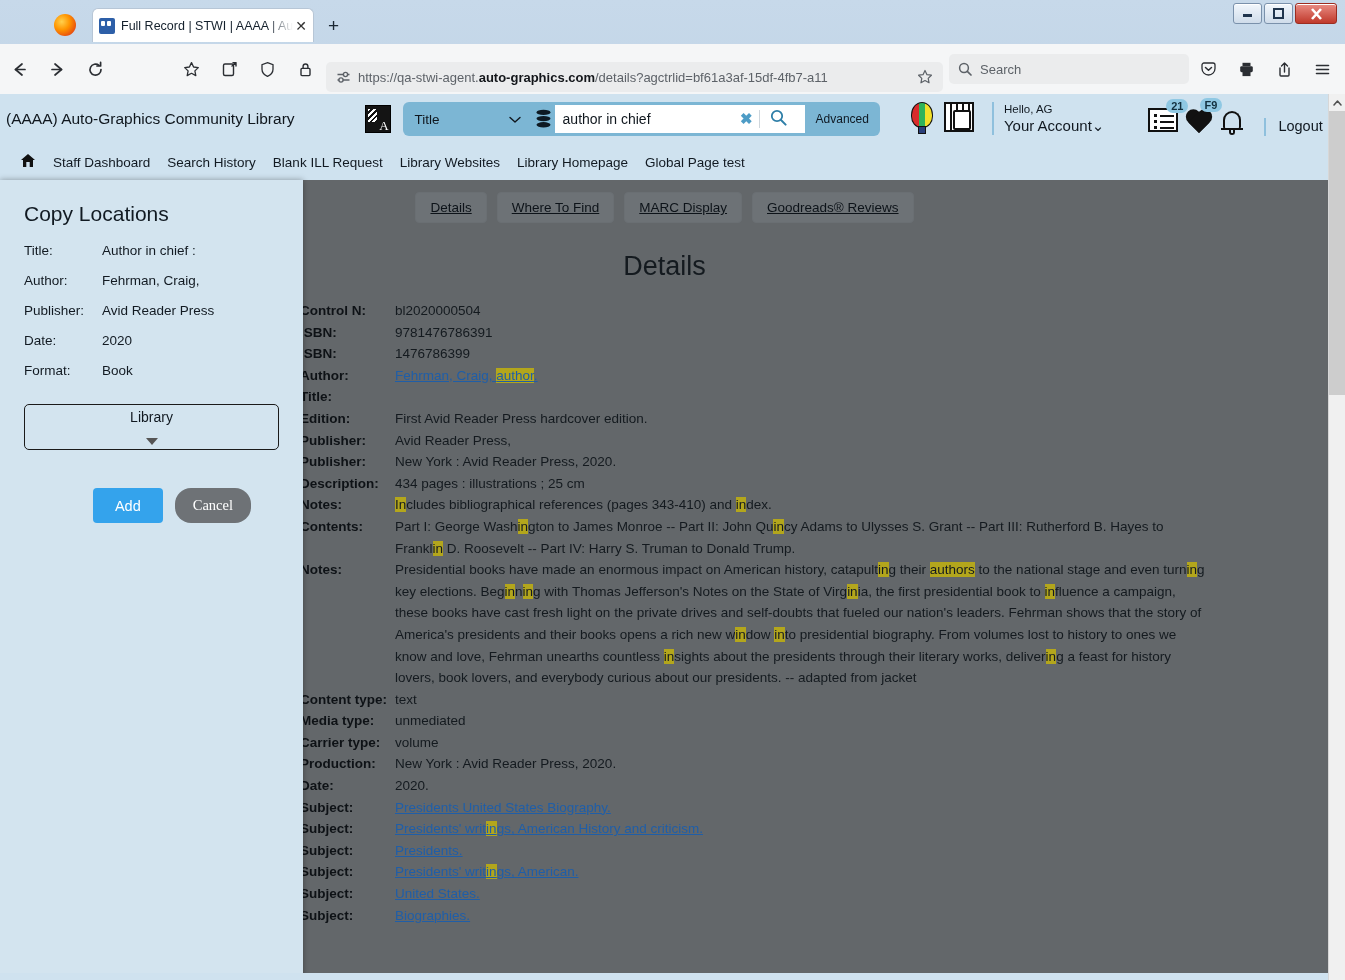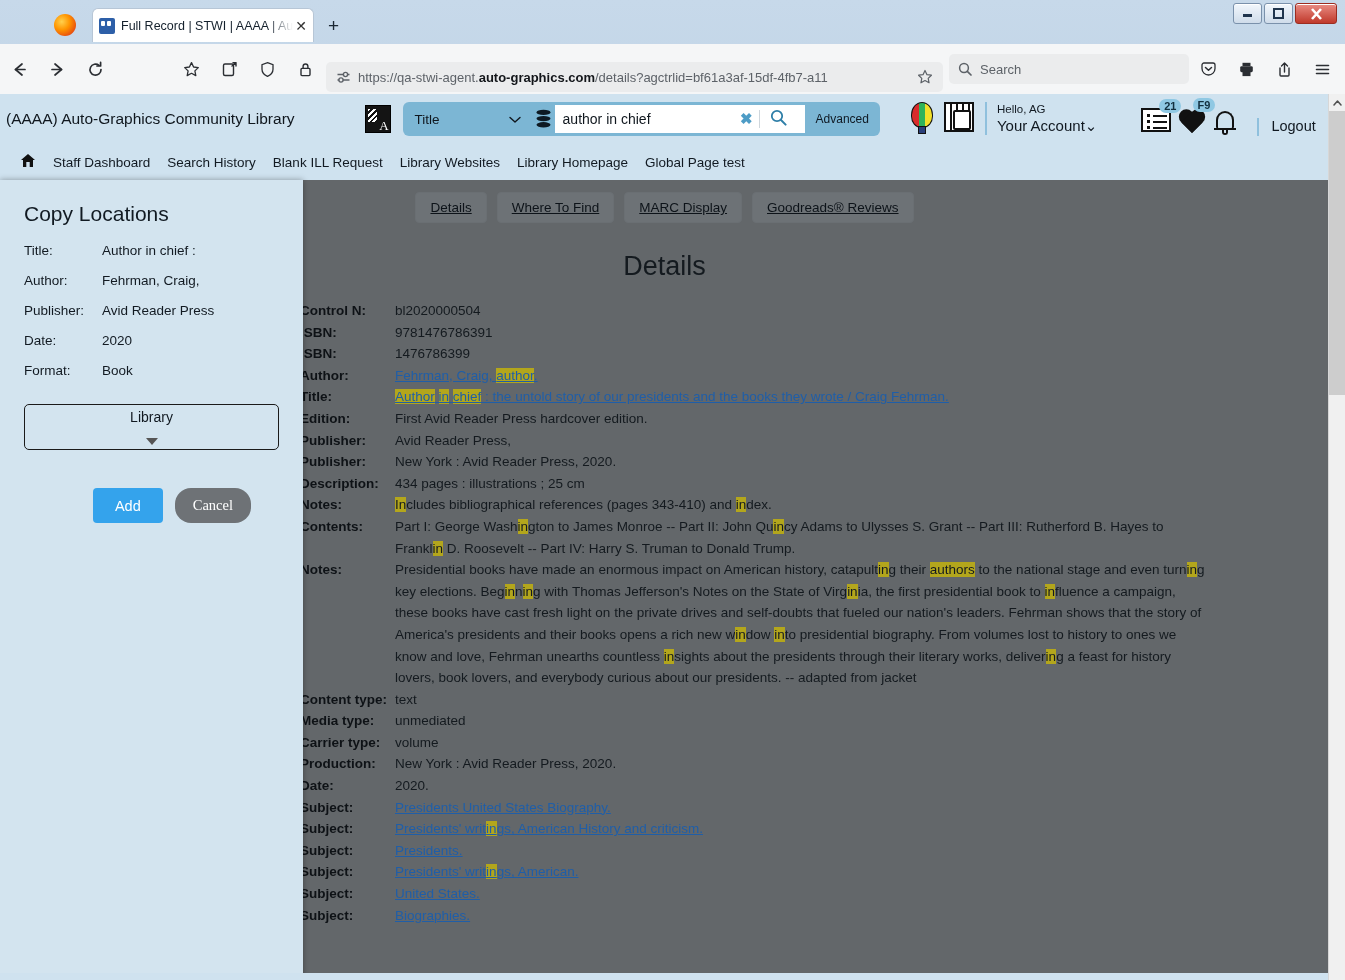--- a/index.html
+++ b/index.html
@@ -88,21 +88,21 @@
   .hdricons{margin-left:28px;display:flex;align-items:flex-start;gap:10px;}
   .balloon{width:26px;height:32px;position:relative;}
   .balloon .bb{position:absolute;left:3px;top:0;width:20px;height:24px;border-radius:50% 50% 45% 45%;
     background:linear-gradient(90deg,#d92b2b 0 33%,#2eb35b 33% 66%,#f2e02a 66% 100%);border:1px solid #111;}
   .balloon .bs{position:absolute;left:10px;top:24px;width:6px;height:6px;background:#2a3f7a;border:1px solid #111;}
   .srchlib{width:30px;height:30px;position:relative;border:2px solid #111;box-sizing:border-box;
     background:repeating-linear-gradient(90deg,#fff 0 4px,#111 4px 6px);}
   .srchlib:after{content:"";position:absolute;left:7px;top:6px;width:14px;height:16px;border:2px solid #111;
     border-radius:2px;background:#fff;}
   .acctwrap{display:flex;align-items:flex-start;}
-  .acct{border-left:2px solid #8fc0dd;padding-left:10px;margin-left:1px;}
+  .acct{border-left:2px solid #8fc0dd;padding-left:10px;margin-left:8px;}
   .hello{font-size:11.5px;color:#121a22;line-height:14px;}
   .youracct{font-size:15px;color:#101820;line-height:19px;}
   .listicon{width:30px;height:24px;border:2px solid #111;box-sizing:border-box;position:relative;background:#fff;}
   .listicon .ll{position:absolute;left:10px;width:14px;height:2px;background:#111;}
   .listicon .ld{position:absolute;left:4px;width:3px;height:3px;background:#111;}
   .badge{position:absolute;top:-9px;right:-10px;background:#8fc8e3;color:#12303f;
     border-radius:9px;font-size:11px;padding:1px 5px;font-weight:bold;}
   .heart{width:30px;height:26px;position:relative;}
   .heart:before,.heart:after{content:"";position:absolute;top:2px;width:15px;height:23px;
     background:#111;border-radius:15px 15px 0 0;}
@@ -400,21 +400,20 @@
             <div class="frow">
               <div class="flabel">ISBN:</div>
               <div class="fval">1476786399</div>
             </div>
             <div class="frow">
               <div class="flabel">Author:</div>
               <div class="fval"><a href="#">Fehrman, Craig, <mark>author</mark>.</a></div>
             </div>
             <div class="frow">
               <div class="flabel">Title:</div>
-              <div class="fval"><a href="#"><mark>Author</mark> <mark>in</mark> <mark>chief</mark> : the untold story of our presidents and the books they wrote / Craig Fehrman.</a></div>
             </div>
             <div class="frow">
               <div class="flabel">Edition:</div>
               <div class="fval">First Avid Reader Press hardcover edition.</div>
             </div>
             <div class="frow">
               <div class="flabel">Publisher:</div>
               <div class="fval">Avid Reader Press,</div>
             </div>
             <div class="frow">

